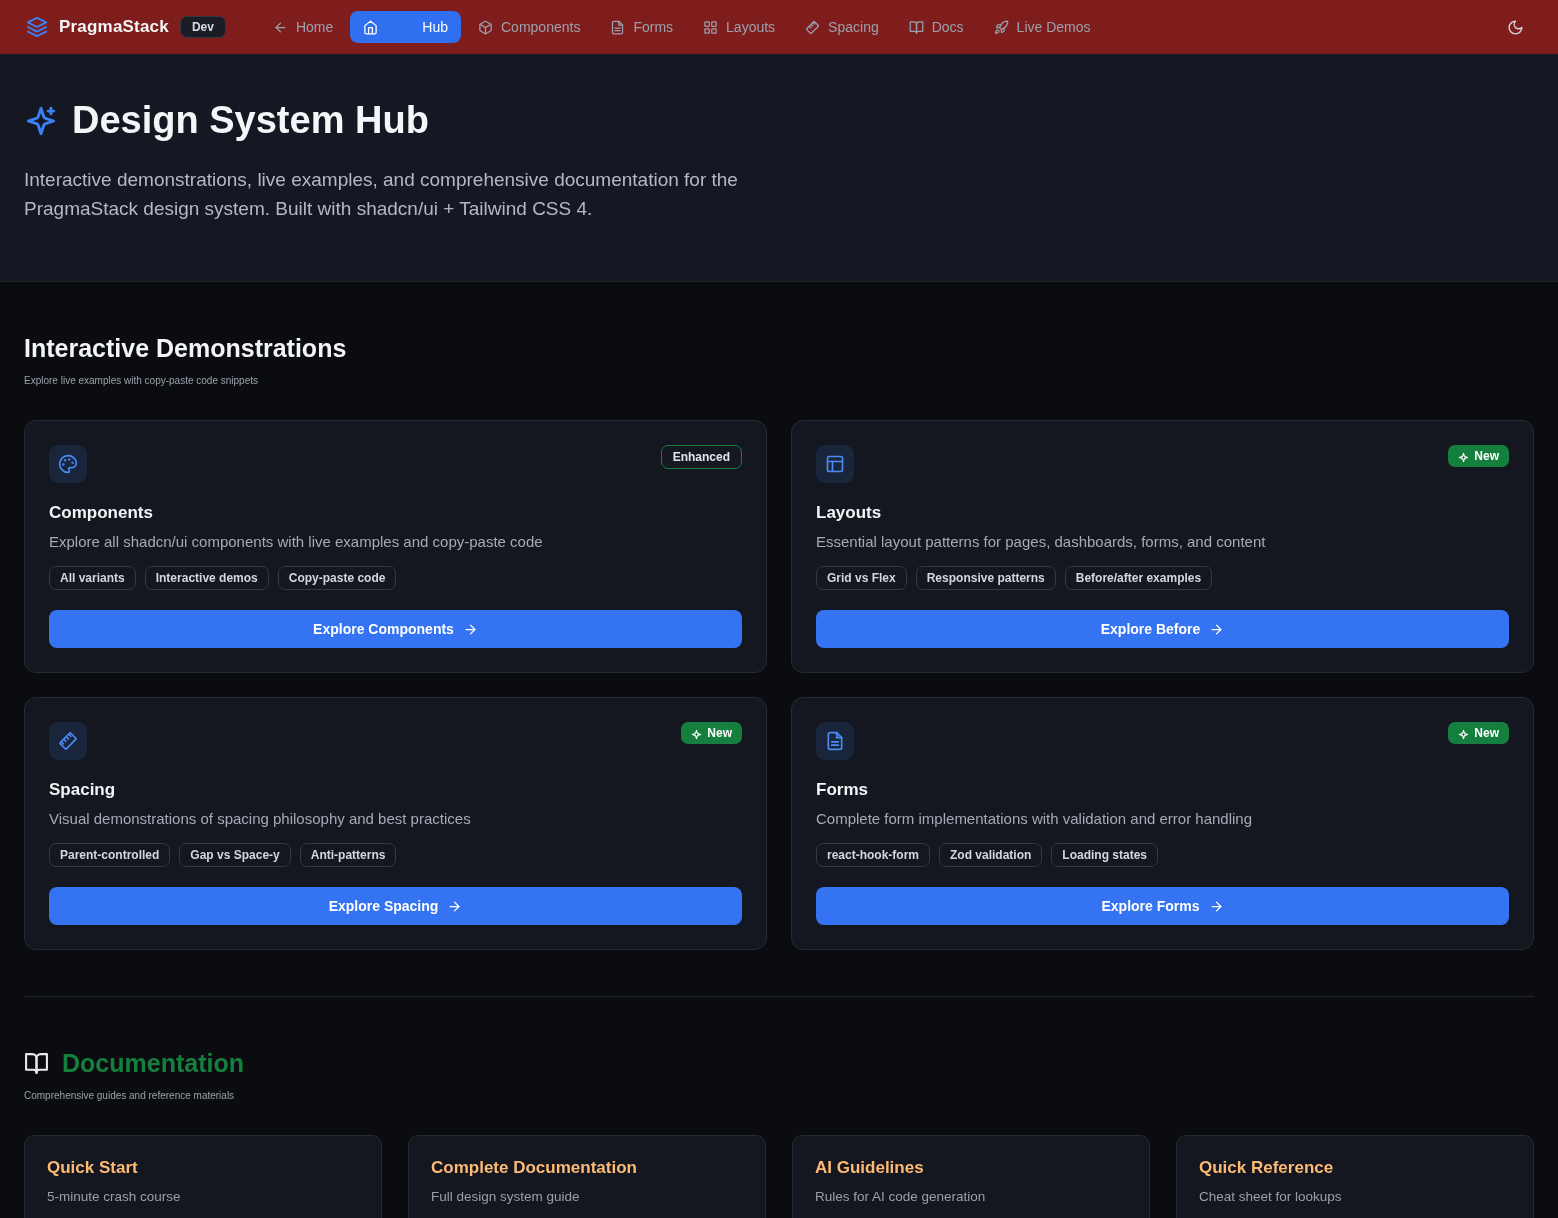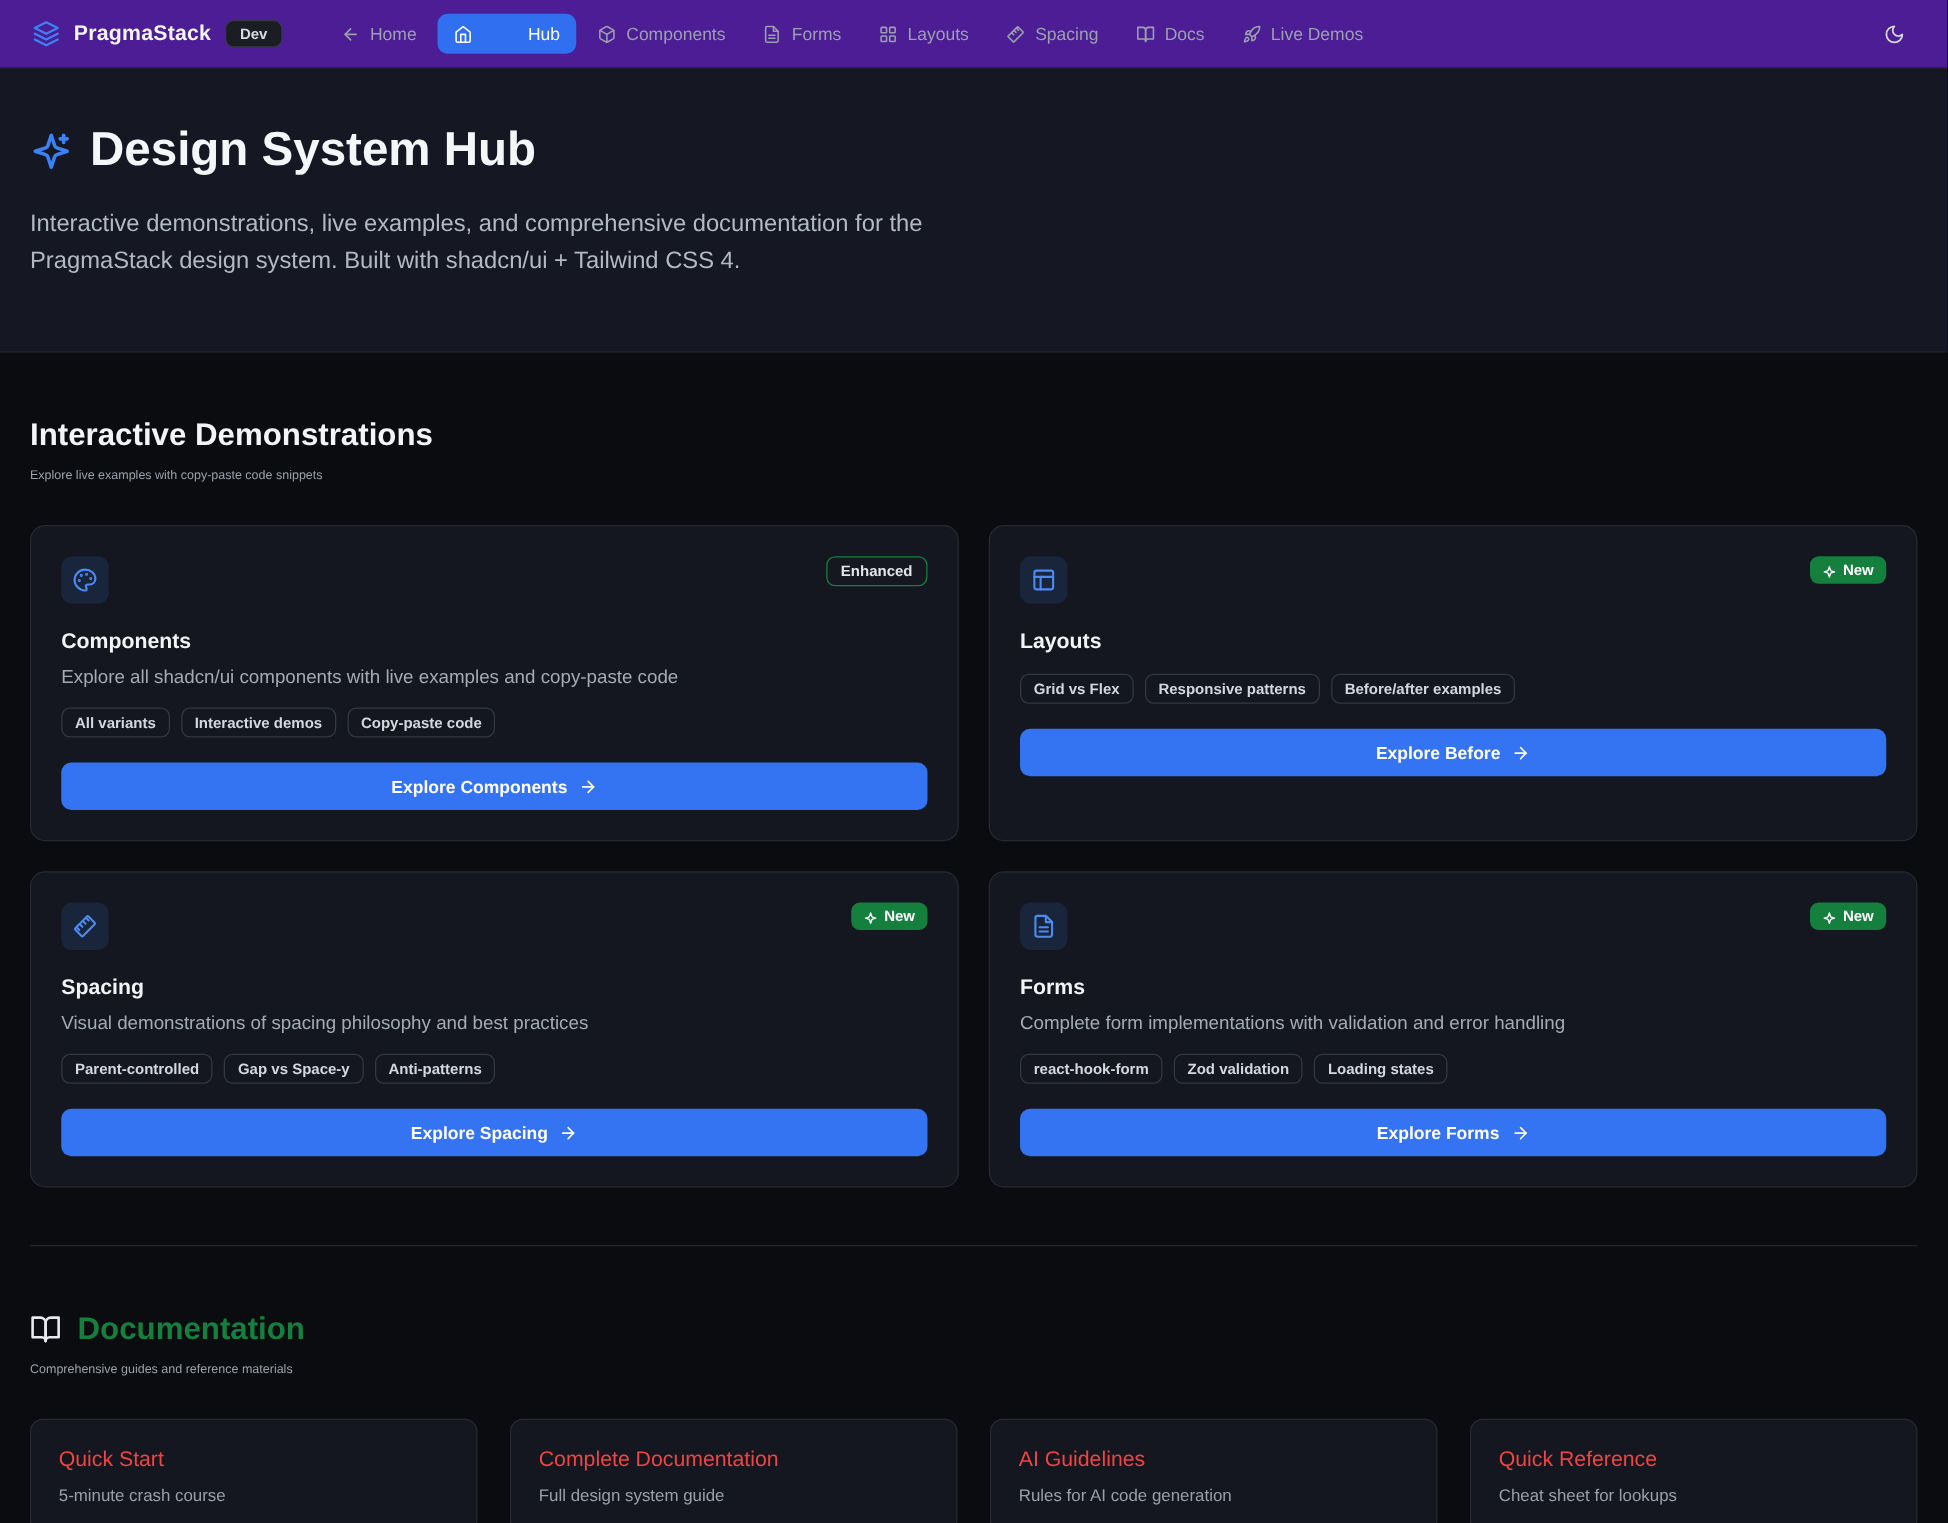--- a/index.html
+++ b/index.html
@@ -8,21 +8,21 @@
     font-family: "Liberation Sans", "DejaVu Sans", sans-serif;
     color: #e7e9ee;
     width: 1558px;
     min-height: 1218px;
   }
   svg { display: block; }
 
   
   .navbar {
     height: 55px;
-    background: #4c1d95;
+    background: #7f1d1d;
     border-bottom: 1px solid #1c1f26;
     display: flex;
     align-items: center;
     padding: 16px 26px;
   }
   .nav-left { display: flex; align-items: center; gap: 11px; }
   .logo { color: #3b82f6; }
   .brand { font-size: 17px; font-weight: bold; color: #f4f5f7; letter-spacing: .2px; }
   .env-badge {
     font-size: 12px; font-weight: bold; color: #d8dbe1;
@@ -126,21 +126,21 @@
     grid-template-columns: repeat(4, 1fr);
     gap: 26px;
   }
   .doc-card {
     background: #14171f;
     border: 1px solid #262a33;
     border-radius: 10px;
     padding: 22px;
     cursor: pointer;
   }
-  .doc-card-title { font-size: 17px; font-weight: normal; color: #ef4444; }
+  .doc-card-title { font-size: 17px; font-weight: bold; color: #fdba74; }
   .doc-card-desc { margin-top: 11px; font-size: 13.5px; color: #99a0aa; }
 </style>
 </head>
 <body>
 
 <header class="navbar">
   <div class="nav-left">
     <span class="logo">
       <svg width="22" height="22" viewBox="0 0 24 24" fill="none" stroke="currentColor" stroke-width="2" stroke-linecap="round" stroke-linejoin="round">
           <path d="M12 2 2 7l10 5 10-5-10-5z"></path>
@@ -309,20 +309,21 @@
         <span class="badge-new">
           <span>
             <svg width="11" height="11" viewBox="0 0 24 24" fill="none" stroke="currentColor" stroke-width="2.4" stroke-linecap="round" stroke-linejoin="round">
                 <path d="m12 3-1.9 5.8a2 2 0 0 1-1.3 1.3L3 12l5.8 1.9a2 2 0 0 1 1.3 1.3L12 21l1.9-5.8a2 2 0 0 1 1.3-1.3L21 12l-5.8-1.9a2 2 0 0 1-1.3-1.3z"></path>
               </svg>
           </span>
           <span>New</span>
         </span>
       </div>
       <h3 class="card-title">Layouts</h3>
+      <p class="card-desc">Essential layout patterns for pages, dashboards, forms, and content</p>
       <div class="tags">
         <span class="tag">Grid vs Flex</span>
         <span class="tag">Responsive patterns</span>
         <span class="tag">Before/after examples</span>
       </div>
       <button class="cta">
         <span>Explore Before</span>
         <span class="arrow-ic">
           <svg width="15" height="15" viewBox="0 0 24 24" fill="none" stroke="currentColor" stroke-width="2" stroke-linecap="round" stroke-linejoin="round">
               <path d="M5 12h14"></path>

